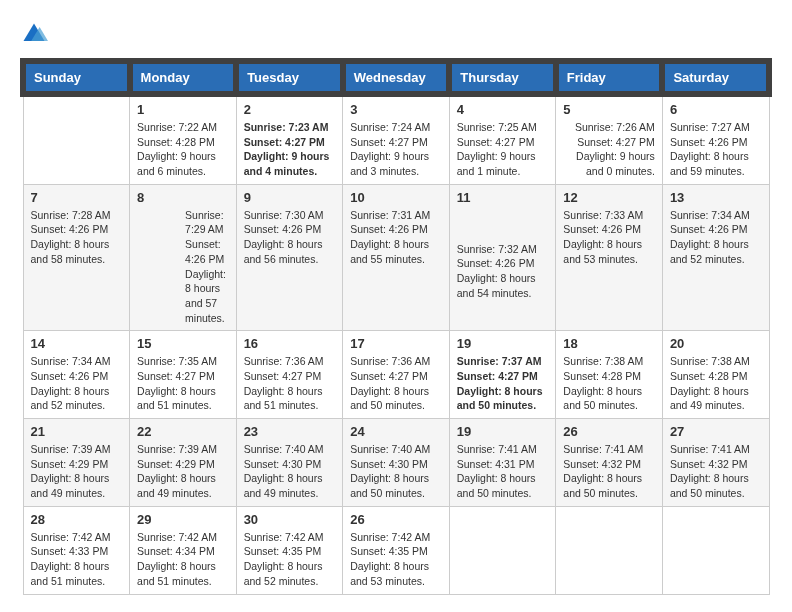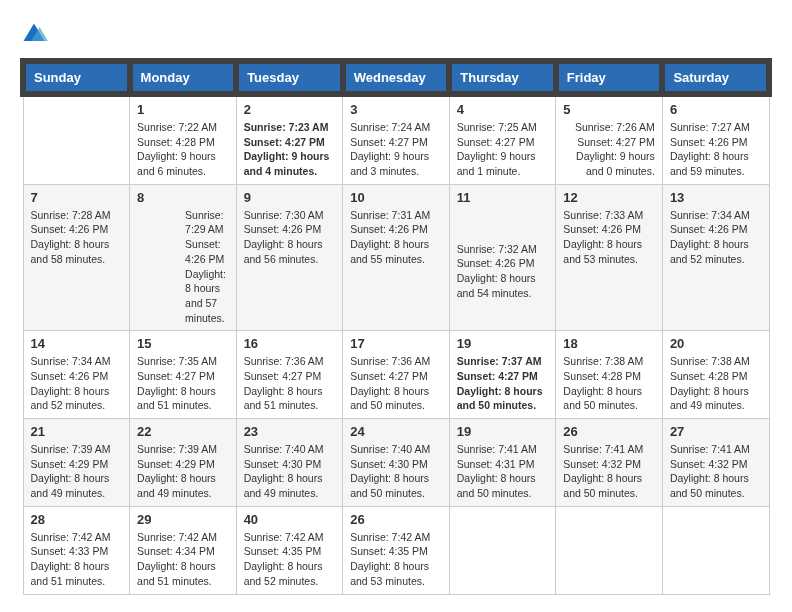--- a/index.html
+++ b/index.html
@@ -325,21 +325,21 @@
 and 51 minutes.</div>
         </td>
         <td>
           <span class="day-number">29</span>
           <div class="day-info" style="white-space: pre-line;">Sunrise: 7:42 AM
 Sunset: 4:34 PM
 Daylight: 8 hours
 and 51 minutes.</div>
         </td>
         <td>
-          <span class="day-number">40</span>
+          <span class="day-number">30</span>
           <div class="day-info" style="white-space: pre-line;">Sunrise: 7:42 AM
 Sunset: 4:35 PM
 Daylight: 8 hours
 and 52 minutes.</div>
         </td>
         <td>
           <span class="day-number">26</span>
           <div class="day-info" style="white-space: pre-line;">Sunrise: 7:42 AM
 Sunset: 4:35 PM
 Daylight: 8 hours

